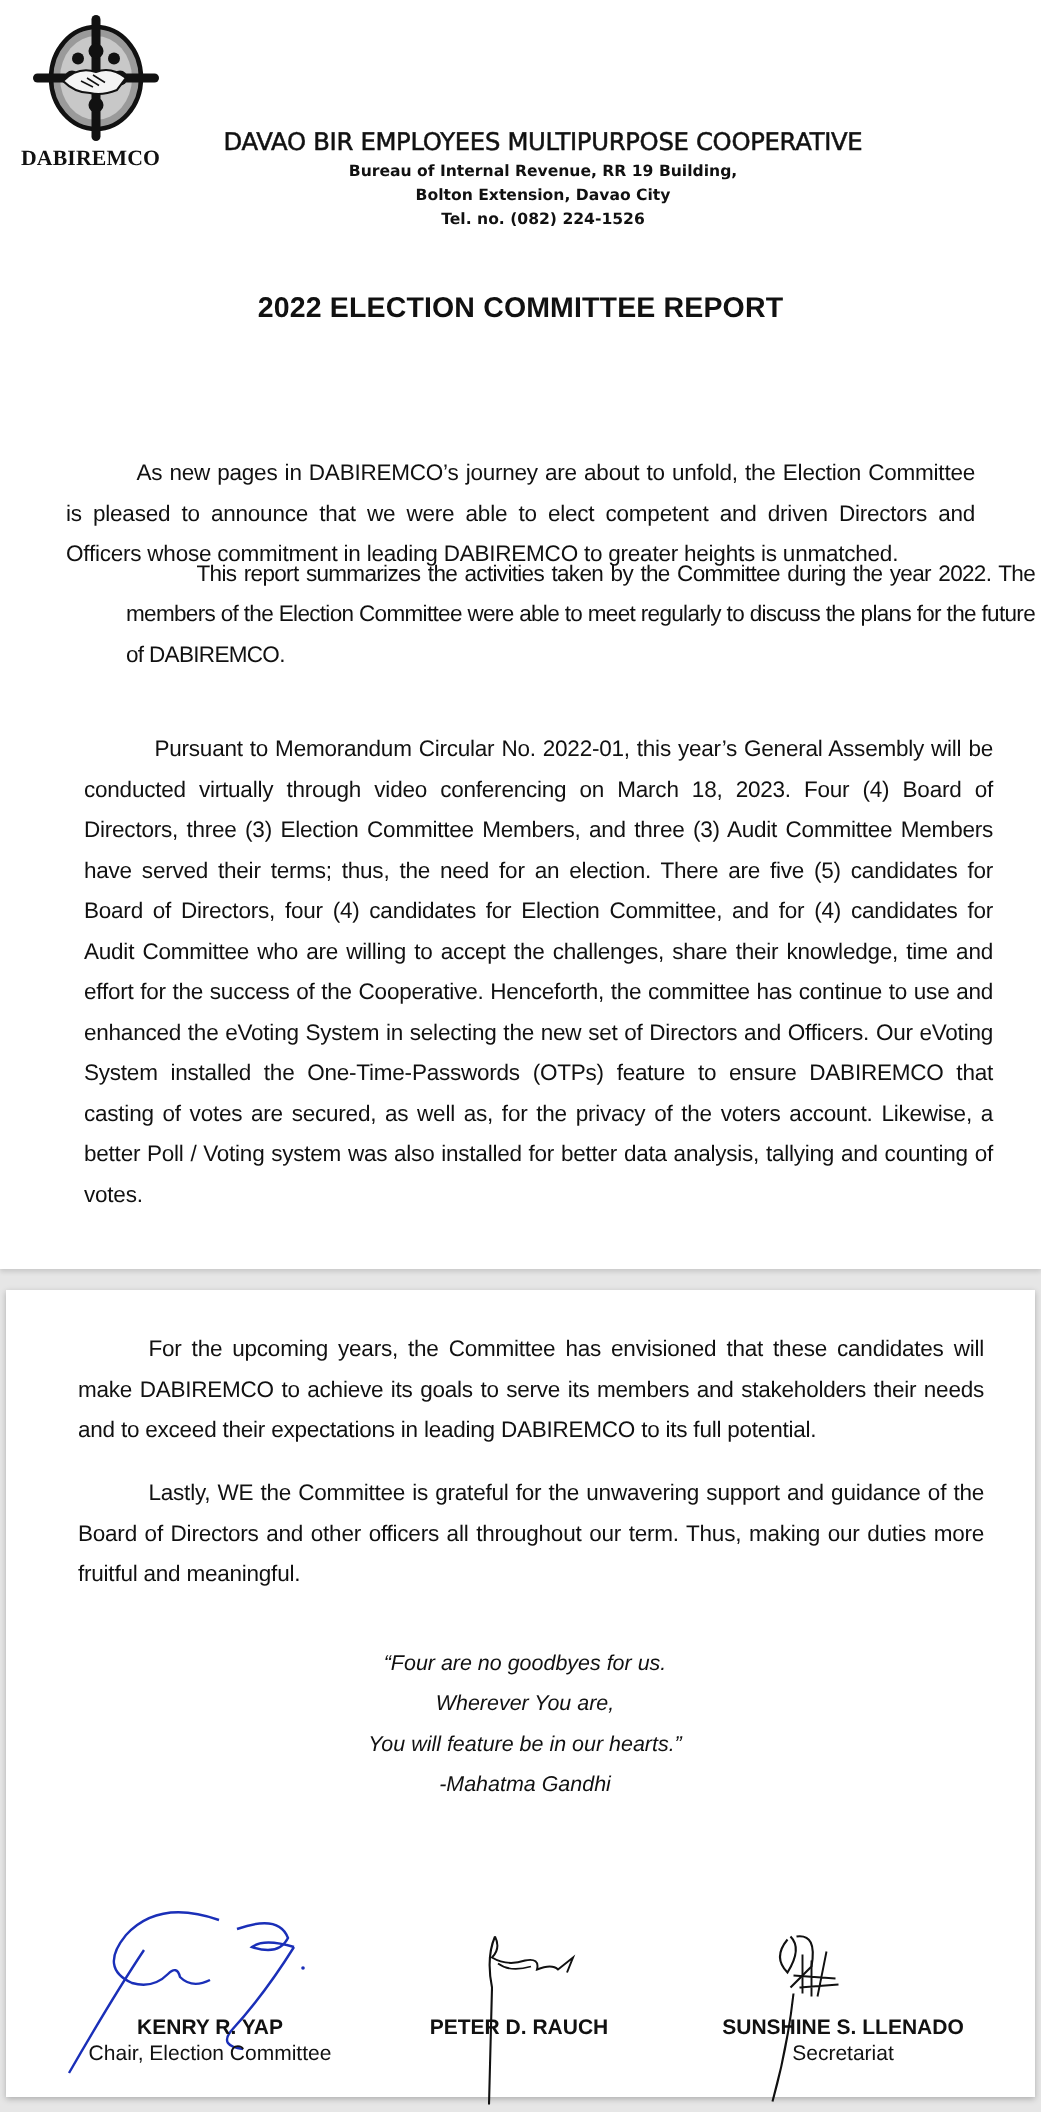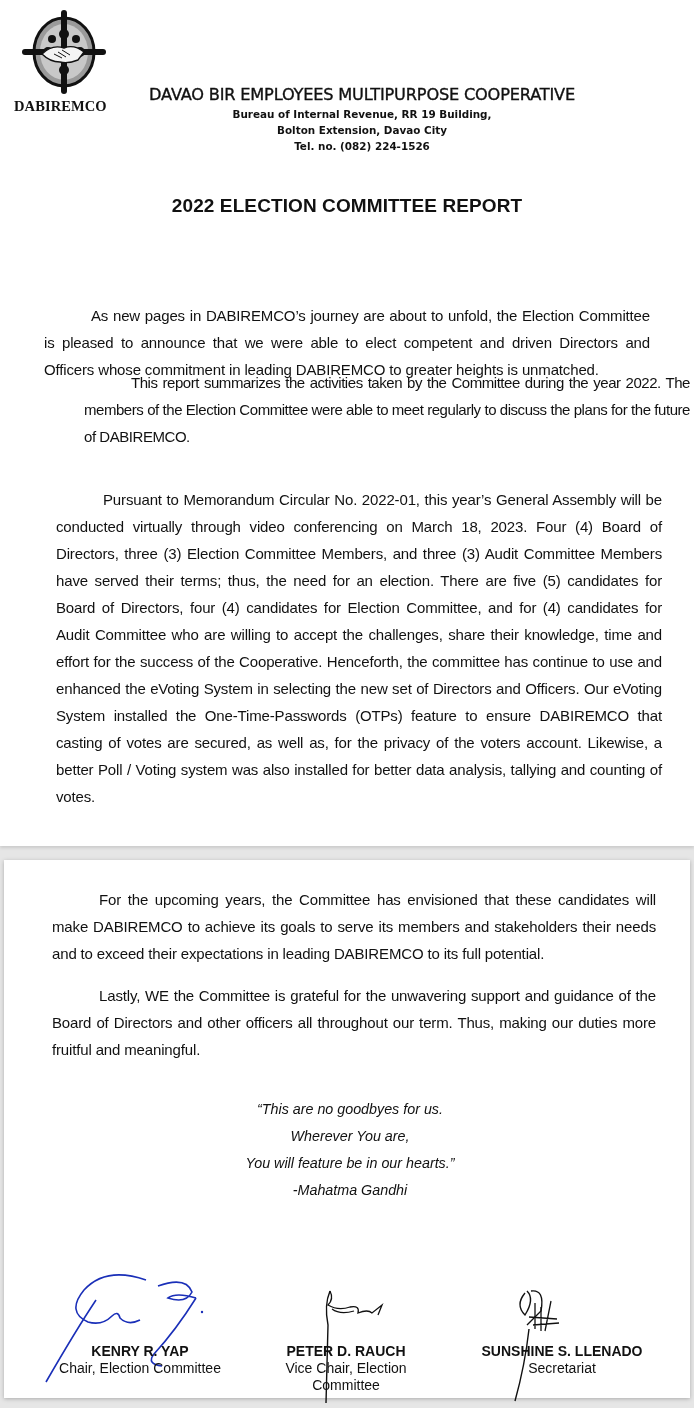--- a/index.html
+++ b/index.html
@@ -174,21 +174,21 @@
 <div class="page page2"></div>
 
 <div class="body-text p2b">
   <p>For the upcoming years, the Committee has envisioned that these candidates will make DABIREMCO to achieve its goals to serve its members and stakeholders their needs and to exceed their expectations in leading DABIREMCO to its full potential.</p>
 </div>
 <div class="body-text p3b">
   <p>Lastly, WE the Committee is grateful for the unwavering support and guidance of the Board of Directors and other officers all throughout our term. Thus, making our duties more fruitful and meaningful.</p>
 </div>
 
 <div class="quote">
-  <div>“This are no goodbyes for us.</div>
+  <div>“Four are no goodbyes for us.</div>
   <div>Wherever You are,</div>
   <div>You will feature be in our hearts.”</div>
   <div>-Mahatma Gandhi</div>
 </div>
 
 <svg class="sign-svg" style="left:36px; top:1270px;" width="180" height="120" viewBox="0 0 180 120">
   <path d="M110 10 Q70 -4 48 20 Q30 42 52 52 Q66 56 76 46 Q82 40 84 48 Q92 56 104 50" fill="none" stroke="#1a2fb8" stroke-width="1.6"></path>
   <path d="M60 30 Q40 60 10 112" fill="none" stroke="#1a2fb8" stroke-width="1.6"></path>
   <path d="M122 16 Q150 6 156 22 Q150 34 132 28 Q140 22 160 28" fill="none" stroke="#1a2fb8" stroke-width="1.6"></path>
   <path d="M160 28 Q140 60 118 84 Q110 94 126 96" fill="none" stroke="#1a2fb8" stroke-width="1.6"></path>
@@ -204,18 +204,17 @@
   <path d="M30 18 L30 44 M36 22 L36 46 M24 32 L52 34 M28 40 L54 38 M46 16 L40 46" fill="none" stroke="#111" stroke-width="1.3"></path>
   <path d="M24 44 Q20 80 10 116" fill="none" stroke="#111" stroke-width="1.4"></path>
 </svg>
 
 <div class="sig sig1">
   <div class="name">KENRY R. YAP</div>
   <div>Chair, Election Committee</div>
 </div>
 <div class="sig sig2">
   <div class="name">PETER D. RAUCH</div>
-  <div>Vice Chair, Election Committee</div>
 </div>
 <div class="sig sig3">
   <div class="name">SUNSHINE S. LLENADO</div>
   <div>Secretariat</div>
 </div>
 
 </body></html>

